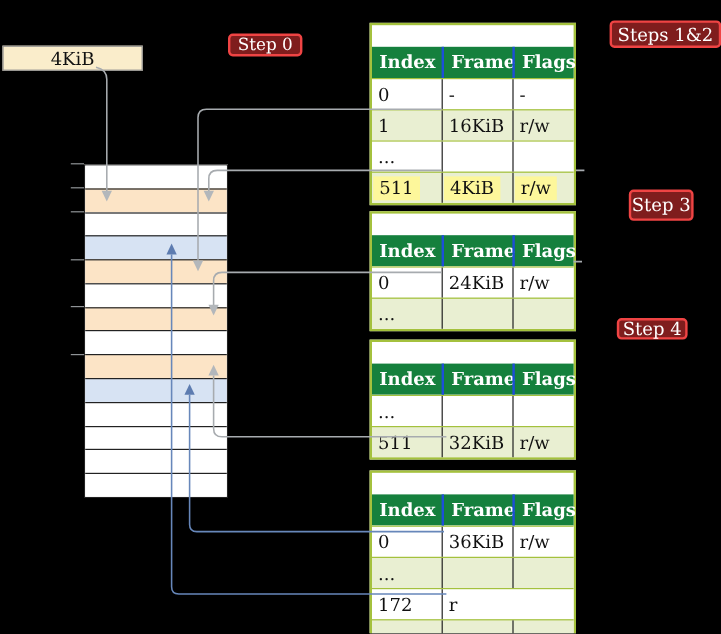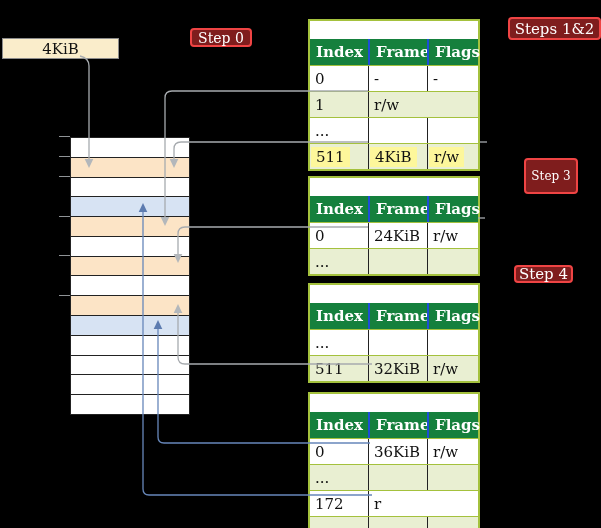--- a/index.html
+++ b/index.html
@@ -4,21 +4,21 @@
 <style>
   html,body{margin:0;padding:0;background:#000;}
   #canvas{position:relative;width:601px;height:528px;background:#000;overflow:hidden;
           font-family:"DejaVu Serif",serif;}
   
   .step-label{position:absolute;box-sizing:border-box;background:#7f1d1d;border:2px solid #ef4444;
               border-radius:4px;color:#fff;display:flex;align-items:center;justify-content:center;
               font-size:14px;white-space:nowrap;text-align:center;}
   #step0{left:190px;top:28px;width:62px;height:19px;}
   #steps12{left:508px;top:17px;width:93px;height:23px;font-size:15px;}
-  #step3{left:524px;top:158px;width:54px;height:36px;font-size:12px;}
+  #step3{left:524px;top:158px;width:54px;height:26px;font-size:15px;}
   #step4{left:514px;top:265px;width:59px;height:18px;font-size:15px;}
   
   #kib-box{position:absolute;left:2px;top:38px;width:117px;height:21px;box-sizing:border-box;
            background:#faedcb;border:1px solid #8c8c8c;color:#111;font-size:15px;
            display:flex;align-items:center;justify-content:center;}
   
   #memory-column{position:absolute;left:70px;top:137px;width:120px;height:278px;box-sizing:border-box;
                  border:1px solid #222;background:#fff;display:flex;flex-direction:column;}
   .mrow{flex:1;}
   .mrow+.mrow{border-top:1px solid #222;}
@@ -107,20 +107,23 @@
         </div>
         <div class="td">
           <span>-</span>
         </div>
       </div>
       <div class="trow shaded">
         <div class="td">
           <span>1</span>
         </div>
         <div class="td">
+          <span>16KiB</span>
+        </div>
+        <div class="td">
           <span>r/w</span>
         </div>
       </div>
       <div class="trow">
         <div class="td">
           <span>...</span>
         </div>
         <div class="td"></div>
         <div class="td"></div>
       </div>

